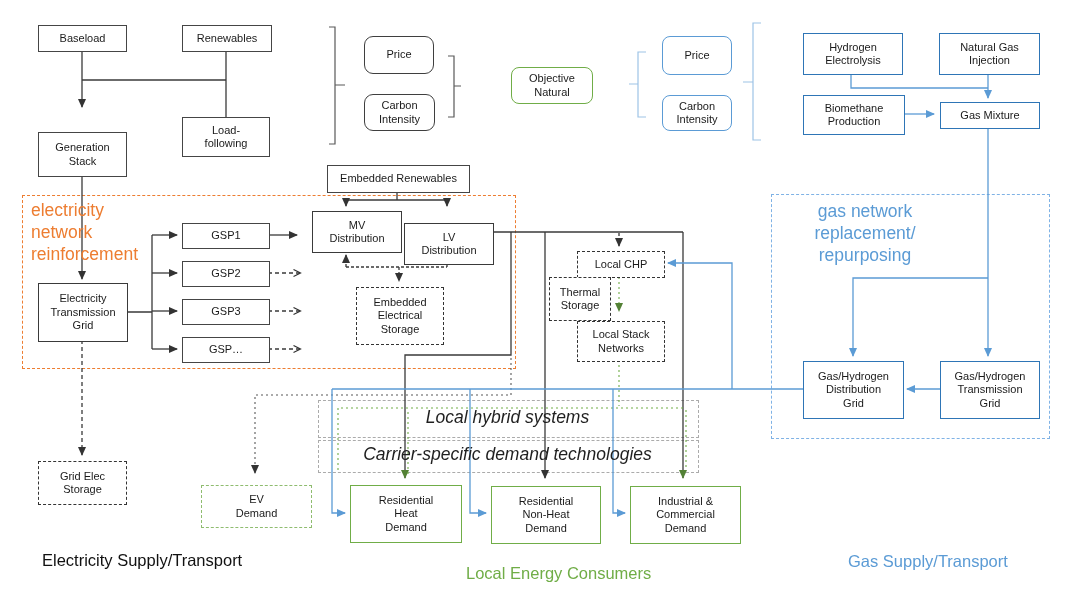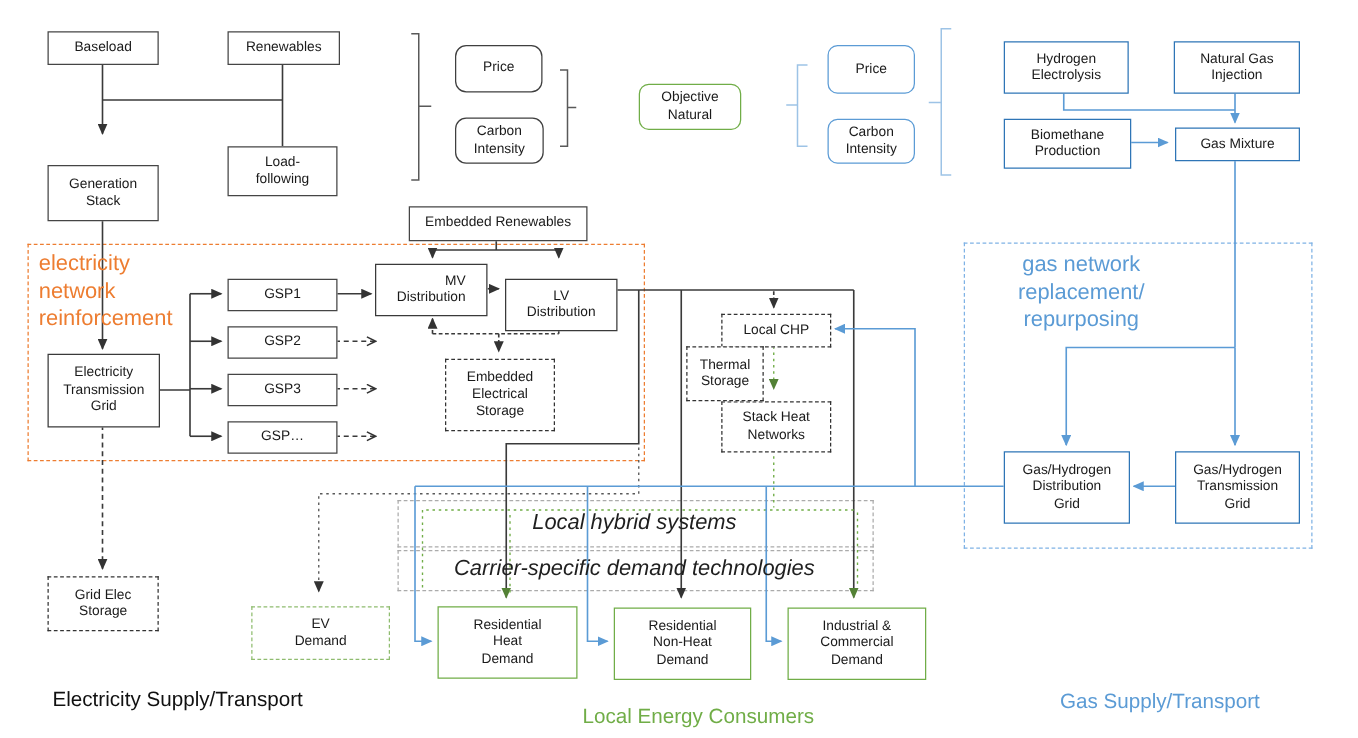--- a/index.html
+++ b/index.html
@@ -147,39 +147,39 @@
 Production</span></div>
   <div class="box blu" style="left:940px;top:102px;width:98px;height:25px;"><span>Gas Mixture</span></div>
   <div class="box blu" style="left:803px;top:361px;width:99px;height:56px;"><span>Gas/Hydrogen
 Distribution
 Grid</span></div>
   <div class="box blu" style="left:940px;top:361px;width:98px;height:56px;"><span>Gas/Hydrogen
 Transmission
 Grid</span></div>
 
   <div class="box bk" style="left:327px;top:165px;width:141px;height:26px;"><span>Embedded Renewables</span></div>
-  <div class="box bk2" style="left:300px;top:211px;width:88px;height:40px;text-align:right;"><span>MV
+  <div class="box bk2" style="left:312px;top:211px;width:88px;height:40px;"><span>MV
 Distribution</span></div>
   <div class="box bk2" style="left:404px;top:223px;width:88px;height:40px;"><span>LV
 Distribution</span></div>
   <div class="box bk" style="left:182px;top:223px;width:86px;height:24px;"><span>GSP1</span></div>
   <div class="box bk" style="left:182px;top:261px;width:86px;height:24px;"><span>GSP2</span></div>
   <div class="box bk" style="left:182px;top:299px;width:86px;height:24px;"><span>GSP3</span></div>
   <div class="box bk" style="left:182px;top:337px;width:86px;height:24px;"><span>GSP…</span></div>
   <div class="box bk2" style="left:38px;top:283px;width:88px;height:57px;"><span>Electricity
 Transmission
 Grid</span></div>
   <div class="box dash" style="left:356px;top:287px;width:86px;height:56px;"><span>Embedded
 Electrical
 Storage</span></div>
   <div class="box dash" style="left:38px;top:461px;width:87px;height:42px;"><span>Grid Elec
 Storage</span></div>
 
   <div class="box dash" style="left:577px;top:251px;width:86px;height:25px;"><span>Local CHP</span></div>
-  <div class="box dash" style="left:577px;top:321px;width:86px;height:39px;"><span>Stack Heat
+  <div class="box dash" style="left:577px;top:321px;width:86px;height:39px;"><span>Local Stack
 Networks</span></div>
   <div class="box dash" style="left:549px;top:277px;width:60px;height:42px;z-index:3;"><span>Thermal
 Storage</span></div>
 
   <div class="box grndash" style="left:201px;top:485px;width:109px;height:41px;"><span>EV
 Demand</span></div>
   <div class="box grn" style="left:350px;top:485px;width:110px;height:56px;"><span>Residential
 Heat
 Demand</span></div>
   <div class="box grn" style="left:491px;top:486px;width:108px;height:56px;"><span>Residential

